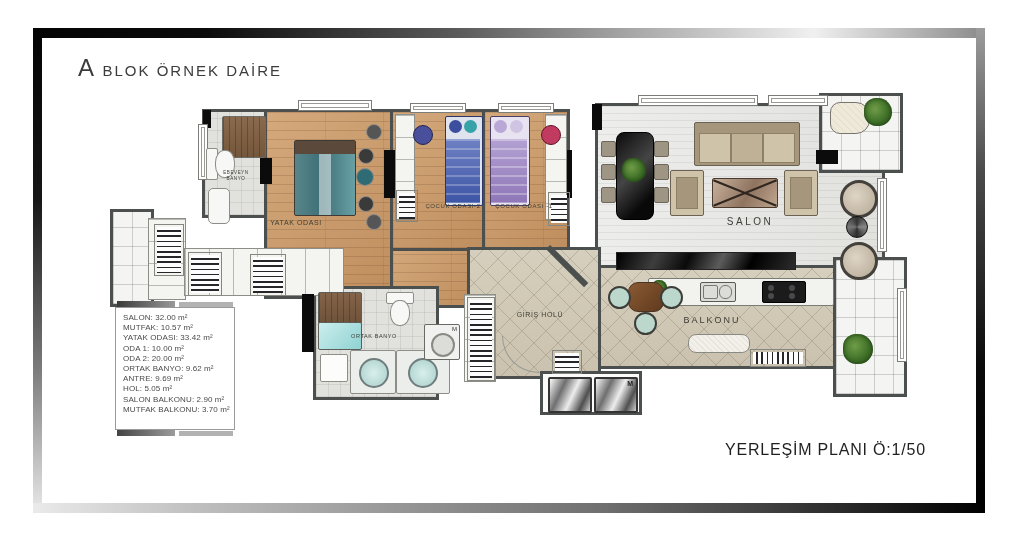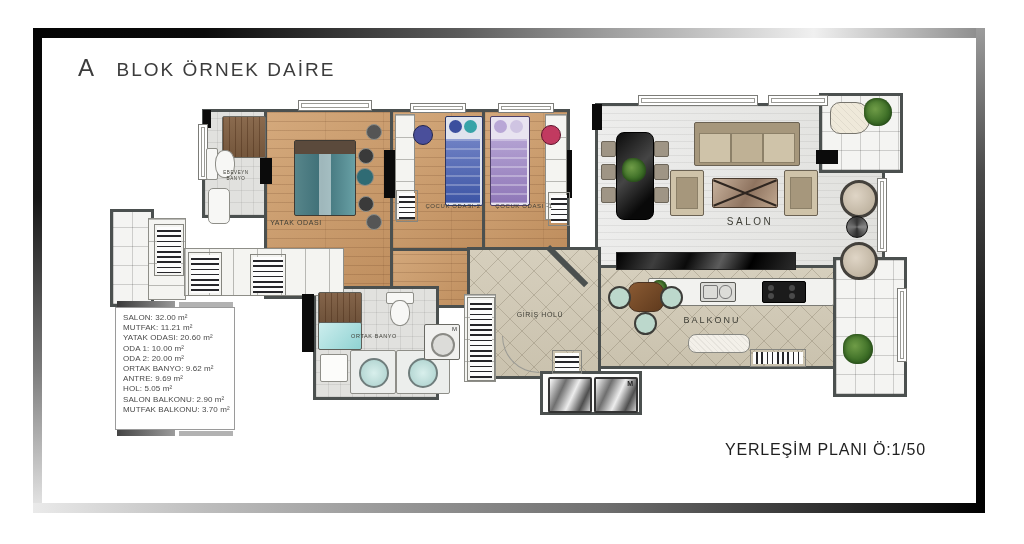--- a/index.html
+++ b/index.html
@@ -56,21 +56,21 @@
      background:linear-gradient(to right,#040404 0%,#0b0b0b 18%,#5c5c5c 45%,#9c9c9c 60%,#f0f0f0 82%,#8a8a8a 100%);"></div>
 <div class="abs" style="left:33px;top:28px;width:9px;height:485px;
      background:linear-gradient(to bottom,#040404 0%,#161616 35%,#7a7a7a 70%,#e9e9e9 100%);"></div>
 <div class="abs" style="left:976px;top:28px;width:9px;height:485px;
      background:linear-gradient(to bottom,#9c9c9c 0%,#4a4a4a 30%,#0a0a0a 70%,#000 100%);"></div>
 <div class="abs" style="left:33px;top:503px;width:952px;height:10px;
      background:linear-gradient(to right,#eaeaea 0%,#bdbdbd 18%,#8a8a8a 45%,#6f6f6f 60%,#2a2a2a 85%,#000 100%);"></div>
 
 <div class="abs" style="left:78px;top:54px;color:#3c3c3c;letter-spacing:2px;">
   <span style="font-size:24px;">A</span>
-  <span style="font-size:19px;margin-left:14px;">BLOK ÖRNEK DAİRE</span>
+  <span style="font-size:15px;">BLOK ÖRNEK DAİRE</span>
 </div>
 
 <div class="room balc" style="left:113px;top:212px;width:38px;height:92px;"></div>
 <div class="closetv" style="left:148px;top:218px;width:36px;height:80px;"></div>
 <div class="closet" style="left:184px;top:248px;width:158px;height:46px;"></div>
 <div class="room bath" style="left:205px;top:112px;width:62px;height:103px;"></div>
 <div class="room wood" style="left:267px;top:112px;width:126px;height:184px;"></div>
 <div class="room wood" style="left:393px;top:245px;width:80px;height:60px;"></div>
 <div class="room wood" style="left:393px;top:112px;width:92px;height:136px;"></div>
 <div class="room wood" style="left:485px;top:112px;width:82px;height:136px;"></div>
@@ -236,22 +236,22 @@
 <div class="lbl" style="left:662px;top:315px;width:100px;font-size:9px;letter-spacing:2px;">BALKONU</div>
 <div class="lbl" style="left:488px;top:311px;width:104px;font-size:7px;">GİRİŞ HOLÜ</div>
 <div class="lbl" style="left:336px;top:333px;width:76px;font-size:5.5px;">ORTAK BANYO</div>
 <div class="lbl" style="left:214px;top:170px;width:44px;font-size:4.5px;white-space:normal;line-height:5.5px;">EBEVEYN BANYO</div>
 
 <div class="abs" style="left:117px;top:301px;width:58px;height:6px;background:linear-gradient(to right,#3a3a3a,#999);z-index:5;"></div>
 <div class="abs" style="left:179px;top:302px;width:54px;height:5px;background:#b2b2b2;z-index:5;"></div>
 <div class="abs" style="left:115px;top:307px;width:120px;height:123px;background:#fff;border:1px solid #9a9a9a;z-index:5;
             padding:5px 0 0 7px;box-sizing:border-box;color:#4a4a4a;font-size:8px;line-height:10.2px;letter-spacing:.1px;">
   <div>SALON: 32.00 m²</div>
-  <div>MUTFAK: 11.21 m²</div>
-  <div>YATAK ODASI: 20.60 m²</div>
+  <div>MUTFAK: 10.57 m²</div>
+  <div>YATAK ODASI: 33.42 m²</div>
   <div>ODA 1: 10.00 m²</div>
   <div>ODA 2: 20.00 m²</div>
   <div>ORTAK BANYO: 9.62 m²</div>
   <div>ANTRE: 9.69 m²</div>
   <div>HOL: 5.05 m²</div>
   <div>SALON BALKONU: 2.90 m²</div>
   <div>MUTFAK BALKONU: 3.70 m²</div>
 </div>
 <div class="abs" style="left:117px;top:430px;width:58px;height:6px;background:linear-gradient(to right,#444,#9c9c9c);z-index:5;"></div>
 <div class="abs" style="left:179px;top:431px;width:54px;height:5px;background:#b2b2b2;z-index:5;"></div>

